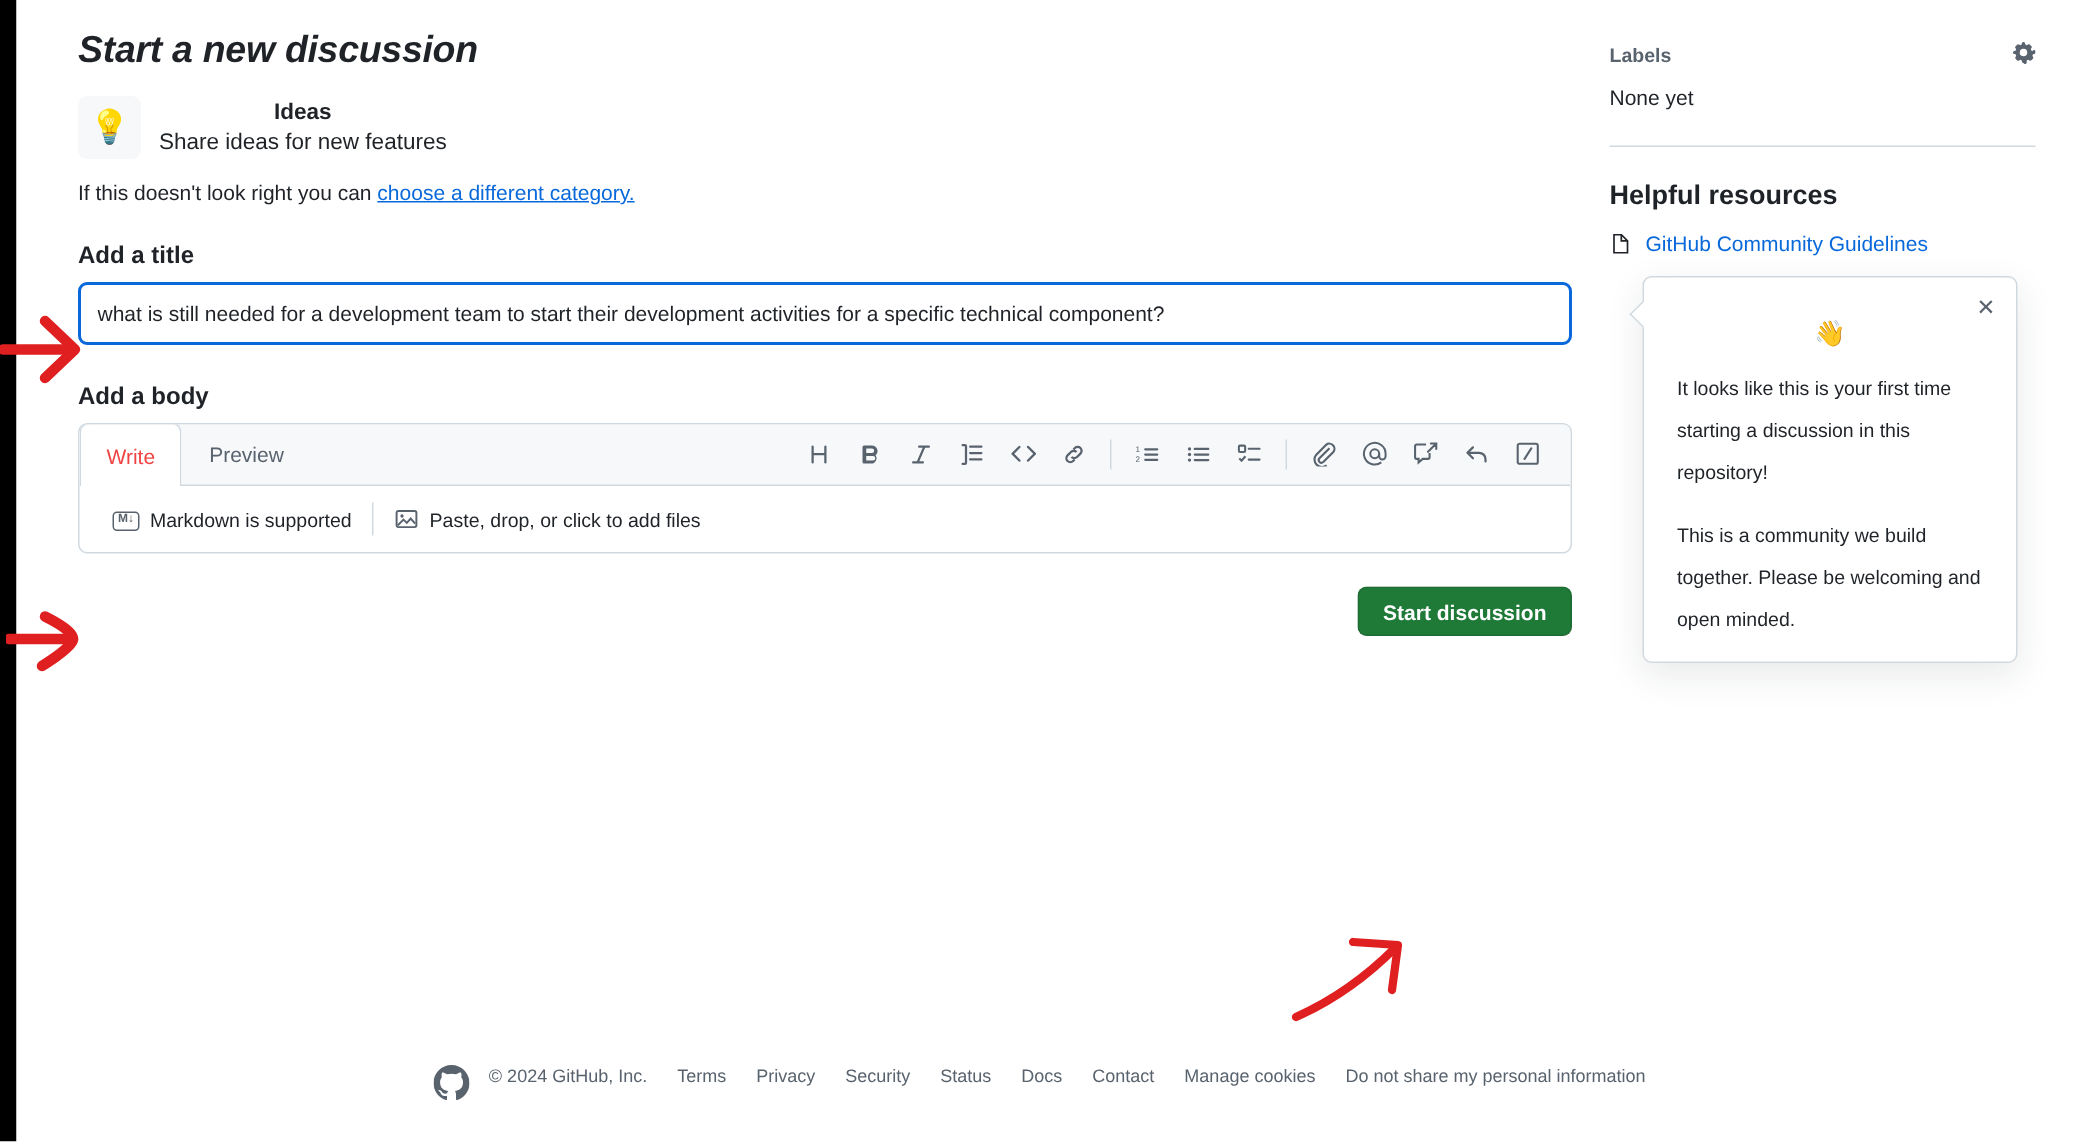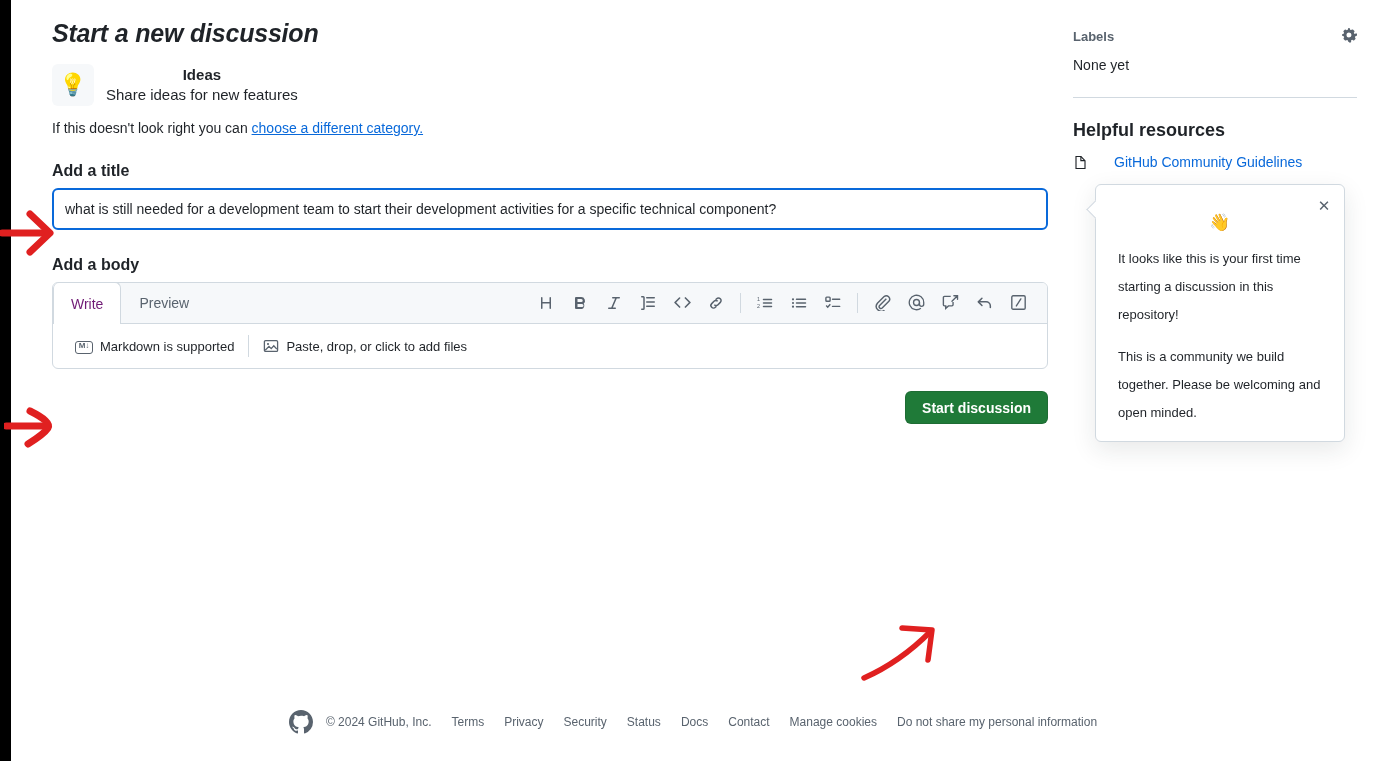--- a/index.html
+++ b/index.html
@@ -119,21 +119,21 @@
     padding: 0 17px;
     display: flex; align-items: center;
     font-size: 14px;
     color: #59636e;
     border: 1px solid transparent;
     border-bottom: none;
     cursor: pointer;
   }
   .tab.active {
     background: #ffffff;
-    color: #701a75;
+    color: #ef4444;
     border-color: #d1d9e0;
     border-top-left-radius: 6px;
     border-top-right-radius: 6px;
     margin-bottom: -1px;
     height: 42px;
   }
 
   .tools {
     display: flex;
     align-items: center;
@@ -282,21 +282,21 @@
     background: #d1d9e0;
     margin: 24px 0 0 0;
   }
   .side-title2 {
     font-size: 18px;
     font-weight: bold;
     color: #1f2328;
     margin-top: 22px;
   }
   .side-link-row {
-    display: flex; align-items: flex-end; gap: 26px;
+    display: flex; align-items: flex-end; gap: 9px;
     margin-top: 13px;
   }
   .side-link-row a {
     font-size: 14px;
     color: #0969da;
     text-decoration: none;
   }
   .doc-icon { color: #1f2328; display:flex; }
 
   
@@ -344,21 +344,20 @@
     line-height: 28px;
     color: #1f2328;
   }
 
   
   .footer {
     position: absolute;
     left: 0; top: 710px;
     width: 1374px;
     display: flex;
-    align-items: center;
     justify-content: center;
     gap: 0;
   }
   .gh-mark { color: #59636e; margin-right: 13px; display:flex; }
   .footer span.copy {
     font-size: 12px; color: #59636e; margin-right: 10px;
   }
   .footer a {
     font-size: 12px;
     color: #59636e;

